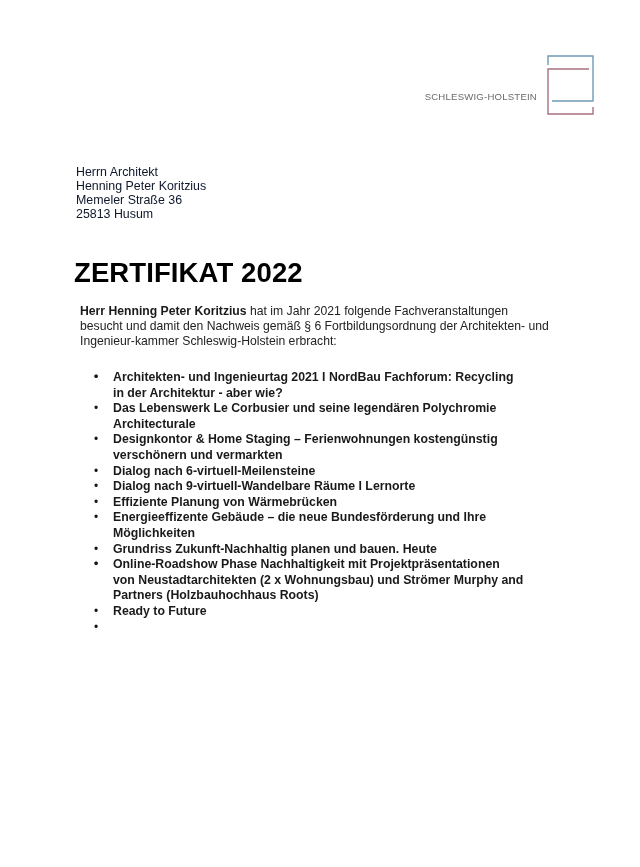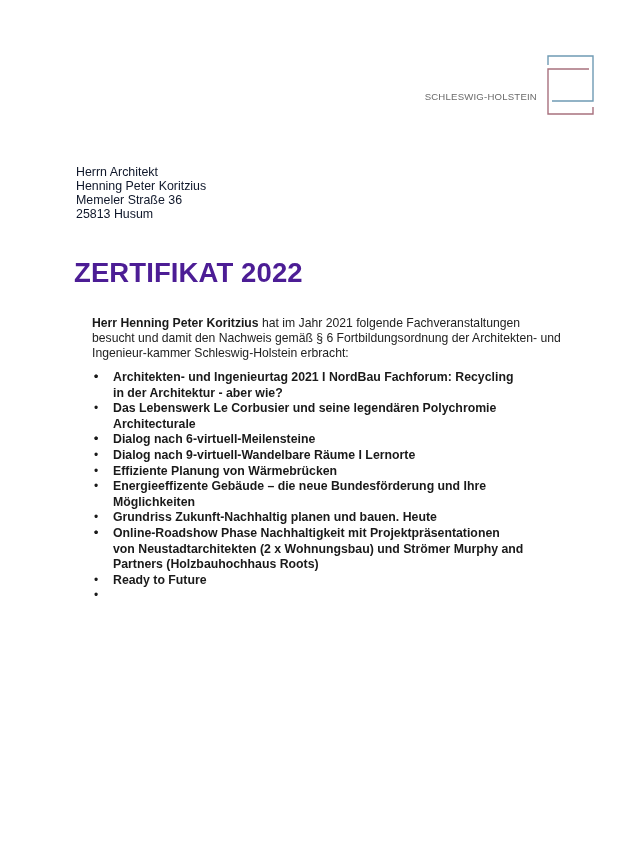--- a/index.html
+++ b/index.html
@@ -1,22 +1,22 @@
 <!DOCTYPE html>
 <html><head>
 <meta charset="utf-8">
 <style>
   html, body { margin:0; padding:0; background:#ffffff; }
   body { width:640px; height:867px; position:relative; overflow:hidden; font-family:"Liberation Sans", sans-serif; color:#1e1e1e; }
   .org { position:absolute; right:103px; top:90px; text-align:right; font-size:9.6px; line-height:14px; color:#6a6a6a; letter-spacing:0.2px; }
   .org div { white-space:nowrap; }
   .logo { position:absolute; left:546px; top:53px; width:50px; height:65px; }
   .address { position:absolute; left:76px; top:165px; font-size:12.4px; line-height:14px; color:#0f172a; }
-  .title { position:absolute; left:74px; top:257px; font-size:27.5px; font-weight:bold; color:#4c1d95; letter-spacing:0.1px; margin:0; line-height:32px; }
-  .intro { position:absolute; left:76px; top:300px; width:470px; font-size:12.2px; line-height:15px; color:#222; margin:16px; }
+  .title { position:absolute; left:74px; top:257px; font-size:27.5px; font-weight:bold; color:#000000; letter-spacing:0.1px; margin:0; line-height:32px; }
+  .intro { position:absolute; left:76px; top:300px; width:470px; font-size:12.2px; line-height:15px; color:#222; margin:4px; }
   .intro b { color:#1a1a1a; }
   .events { position:absolute; left:94px; top:370px; width:430px; margin:0; padding:0; list-style:none; }
   .events li { position:relative; padding-left:19px; font-size:12.3px; line-height:15.6px; font-weight:bold; color:#1a1a1a; }
   .events li .bullet { position:absolute; left:0; top:0; font-weight:normal; font-size:12px; }
 </style>
 </head>
 <body>
 
 <div class="org">
   <div>SCHLESWIG-HOLSTEIN</div>
@@ -37,21 +37,21 @@
 </div>
 
 <h1 class="title">ZERTIFIKAT 2022</h1>
 
 <p class="intro"><b>Herr Henning Peter Koritzius</b><span> hat im Jahr 2021 folgende Fachveranstaltungen besucht und damit den Nachweis gemäß § 6 Fortbildungsordnung der Architekten- und Ingenieur-kammer Schleswig-Holstein erbracht:</span></p>
 
 <ul class="events">
   <li><span class="bullet">•</span></li>
   <li><span class="bullet">•</span><span>Architekten- und Ingenieurtag 2021 I NordBau Fachforum: Recycling in der Architektur - aber wie?</span></li>
   <li><span class="bullet">•</span><span>Das Lebenswerk Le Corbusier und seine legendären Polychromie Architecturale</span></li>
-  <li><span class="bullet">•</span></li>
+  <li><span class="bullet">•</span><span>Designkontor &amp; Home Staging – Ferienwohnungen kostengünstig verschönern und vermarkten</span></li>
   <li><span class="bullet">•</span><span>Dialog nach 6-virtuell-Meilensteine</span></li>
   <li><span class="bullet">•</span><span>Dialog nach 9-virtuell-Wandelbare Räume I Lernorte</span></li>
   <li><span class="bullet">•</span><span>Effiziente Planung von Wärmebrücken</span></li>
   <li><span class="bullet">•</span><span>Energieeffizente Gebäude – die neue Bundesförderung und Ihre Möglichkeiten</span></li>
   <li><span class="bullet">•</span><span>Grundriss Zukunft-Nachhaltig planen und bauen. Heute</span></li>
   <li><span class="bullet">•</span></li>
   <li><span class="bullet">•</span><span>Online-Roadshow Phase Nachhaltigkeit mit Projektpräsentationen von Neustadtarchitekten (2 x Wohnungsbau) und Strömer Murphy and Partners (Holzbauhochhaus Roots)</span></li>
   <li><span class="bullet">•</span><span>Ready to Future</span></li>
   <li><span class="bullet">•</span></li>
 </ul>

